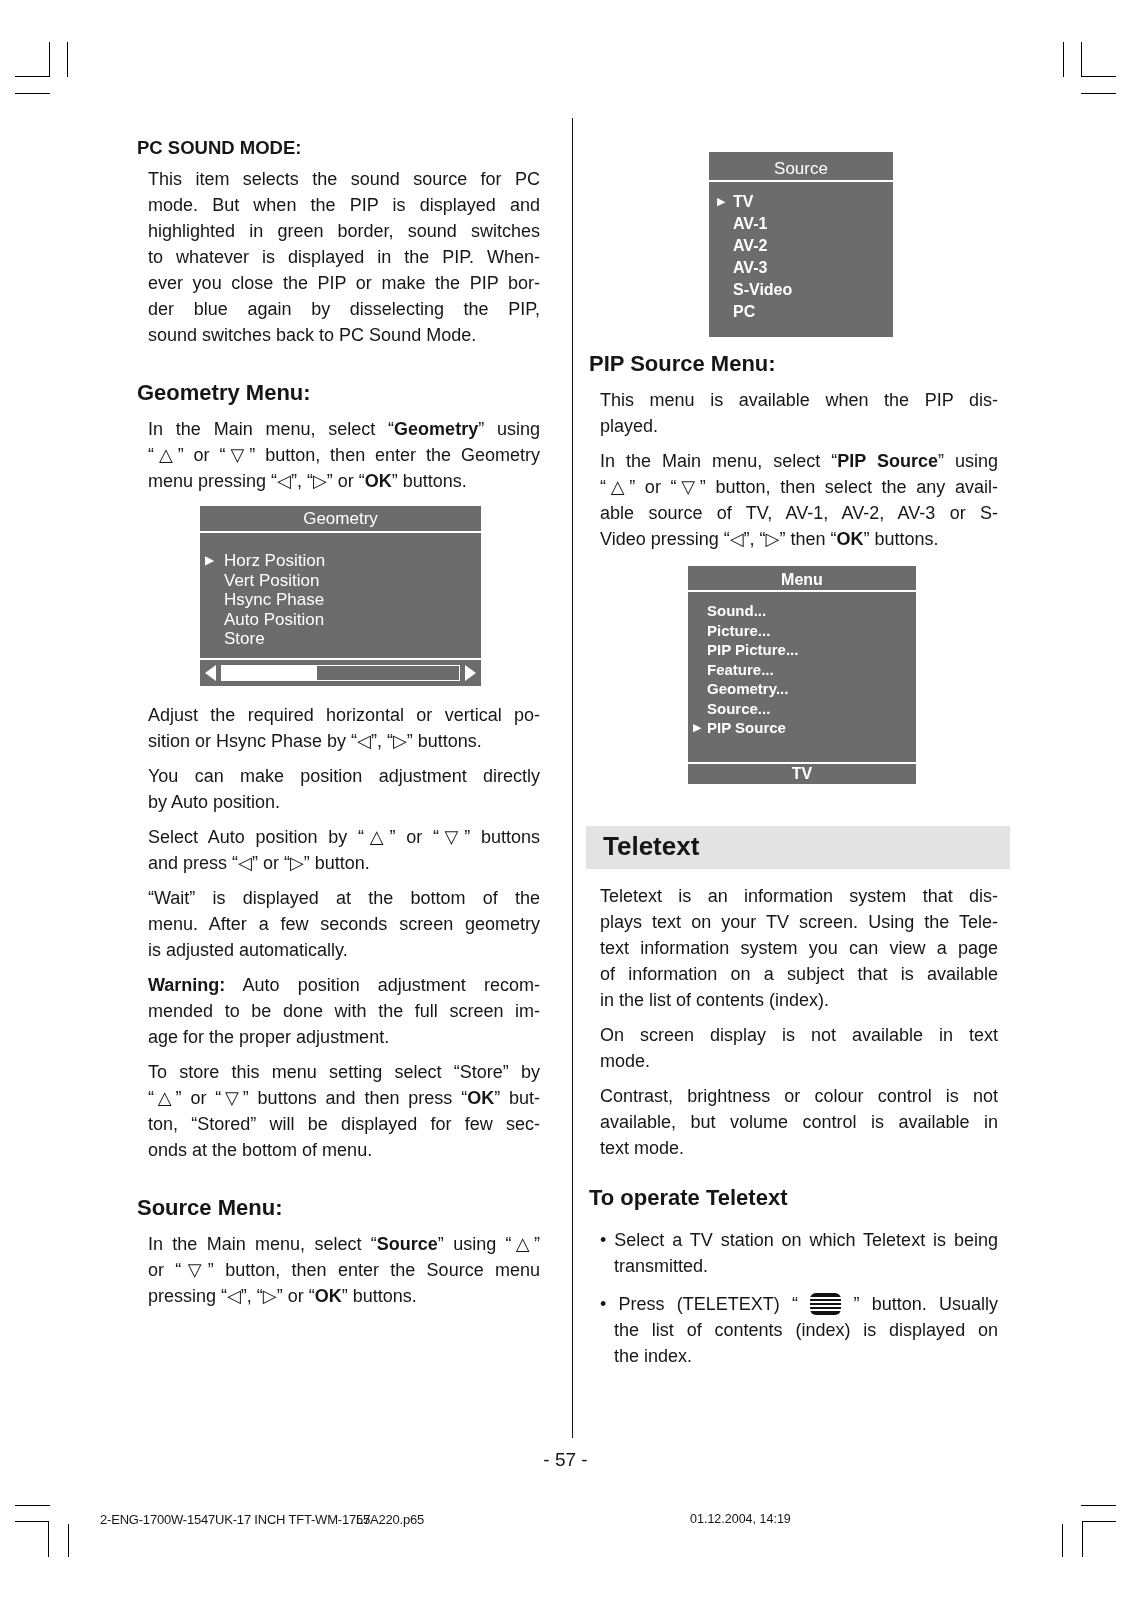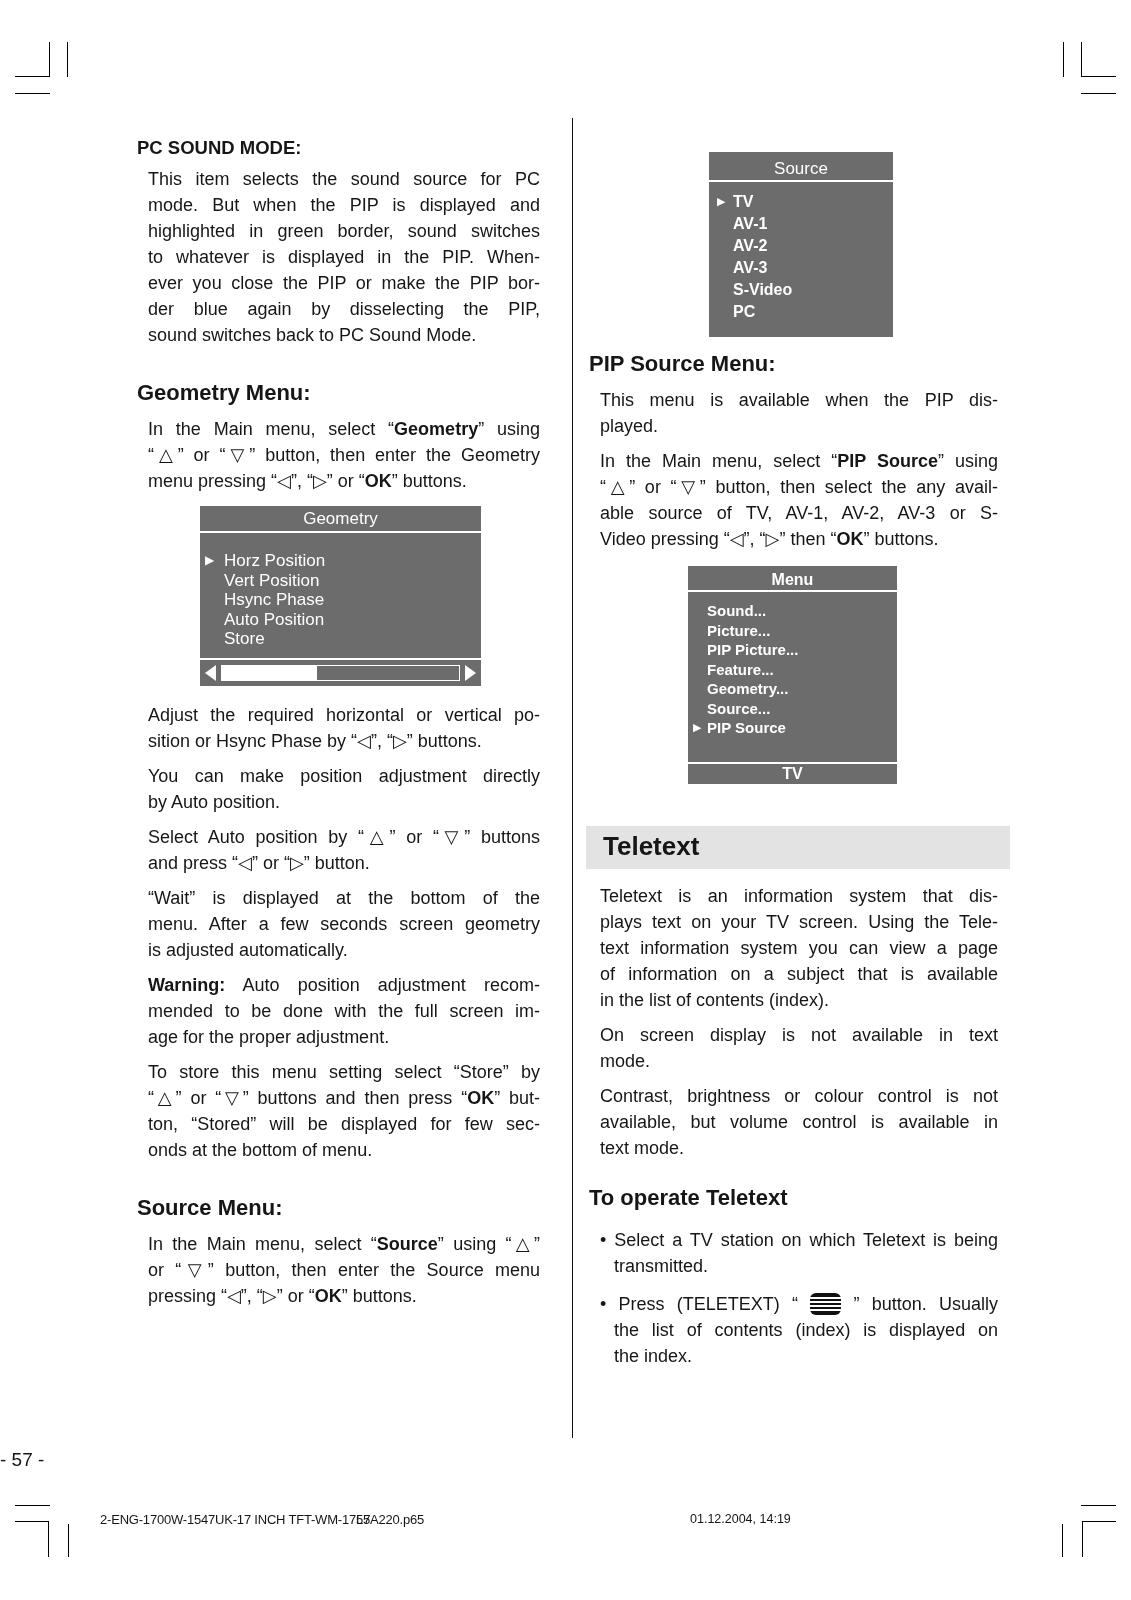--- a/index.html
+++ b/index.html
@@ -32,29 +32,29 @@
   .geo-slider{background:#6c6c6c;height:26px;display:flex;align-items:center;padding:0 5px;gap:5px}
   .tri{width:0;height:0;border-top:8px solid transparent;border-bottom:8px solid transparent}
   .tri-left{border-right:11px solid #fff}
   .tri-right{border-left:11px solid #fff}
   .slider-track{flex:1;height:14px;border:1px solid #fff;position:relative}
   .slider-fill{position:absolute;left:0;top:0;bottom:0;background:#fff}
   .src-menu{width:184px;margin:2px 0 0 120px;background:#6c6c6c;padding:5px 0 14px}
   .src-title{color:#fff;text-align:center;font-size:17px;line-height:23px;border-bottom:2px solid #fff;margin-bottom:9px}
   .src-menu .mrow{font-size:16px;font-weight:700;line-height:22px}
   .src-menu .marrow{width:16px;padding-left:8px;font-size:11px}
-  .main-menu{width:209px;margin:14px 0 0 99px;background:#6c6c6c;padding-top:3px}
+  .main-menu{width:228px;margin:14px 0 0 99px;background:#6c6c6c;padding-top:3px}
   .main-title{color:#fff;font-weight:700;text-align:center;font-size:16px;line-height:21px;border-bottom:2px solid #fff}
   .main-items{padding:9px 0 24px}
   .main-items .mrow{font-size:15px;font-weight:700;line-height:19.5px}
   .main-items .marrow{width:14px;padding-left:5px;font-size:11px}
   .main-status{border-top:2px solid #fff;color:#fff;font-weight:700;text-align:center;font-size:16px;line-height:20px}
   .tt-icon{display:inline-block;width:31px;height:22px;border-radius:6px;vertical-align:-5px;
     background:linear-gradient(to bottom,#111 0 4px,#fff 4px 6px,#111 6px 8px,#fff 8px 10px,#111 10px 12px,#fff 12px 14px,#111 14px 16px,#fff 16px 18px,#111 18px 22px)}
-  .page-number{position:absolute;left:0;right:0;top:1449px;font-size:19px}
+  .page-number{position:absolute;left:0;right:0;top:1449px;text-align:center;font-size:19px}
   .footer-file{position:absolute;left:100px;top:1512px;font-size:13px;letter-spacing:-0.2px}
   .footer-overprint{position:absolute;left:356px;top:1512px;font-size:13px}
   .footer-date{position:absolute;left:690px;top:1512px;font-size:12.5px}
 </style>
 </head>
 <body>
 
 <div class="page">
 
   <div class="cm" style="left:49px;top:42px;width:1px;height:35px"></div>

